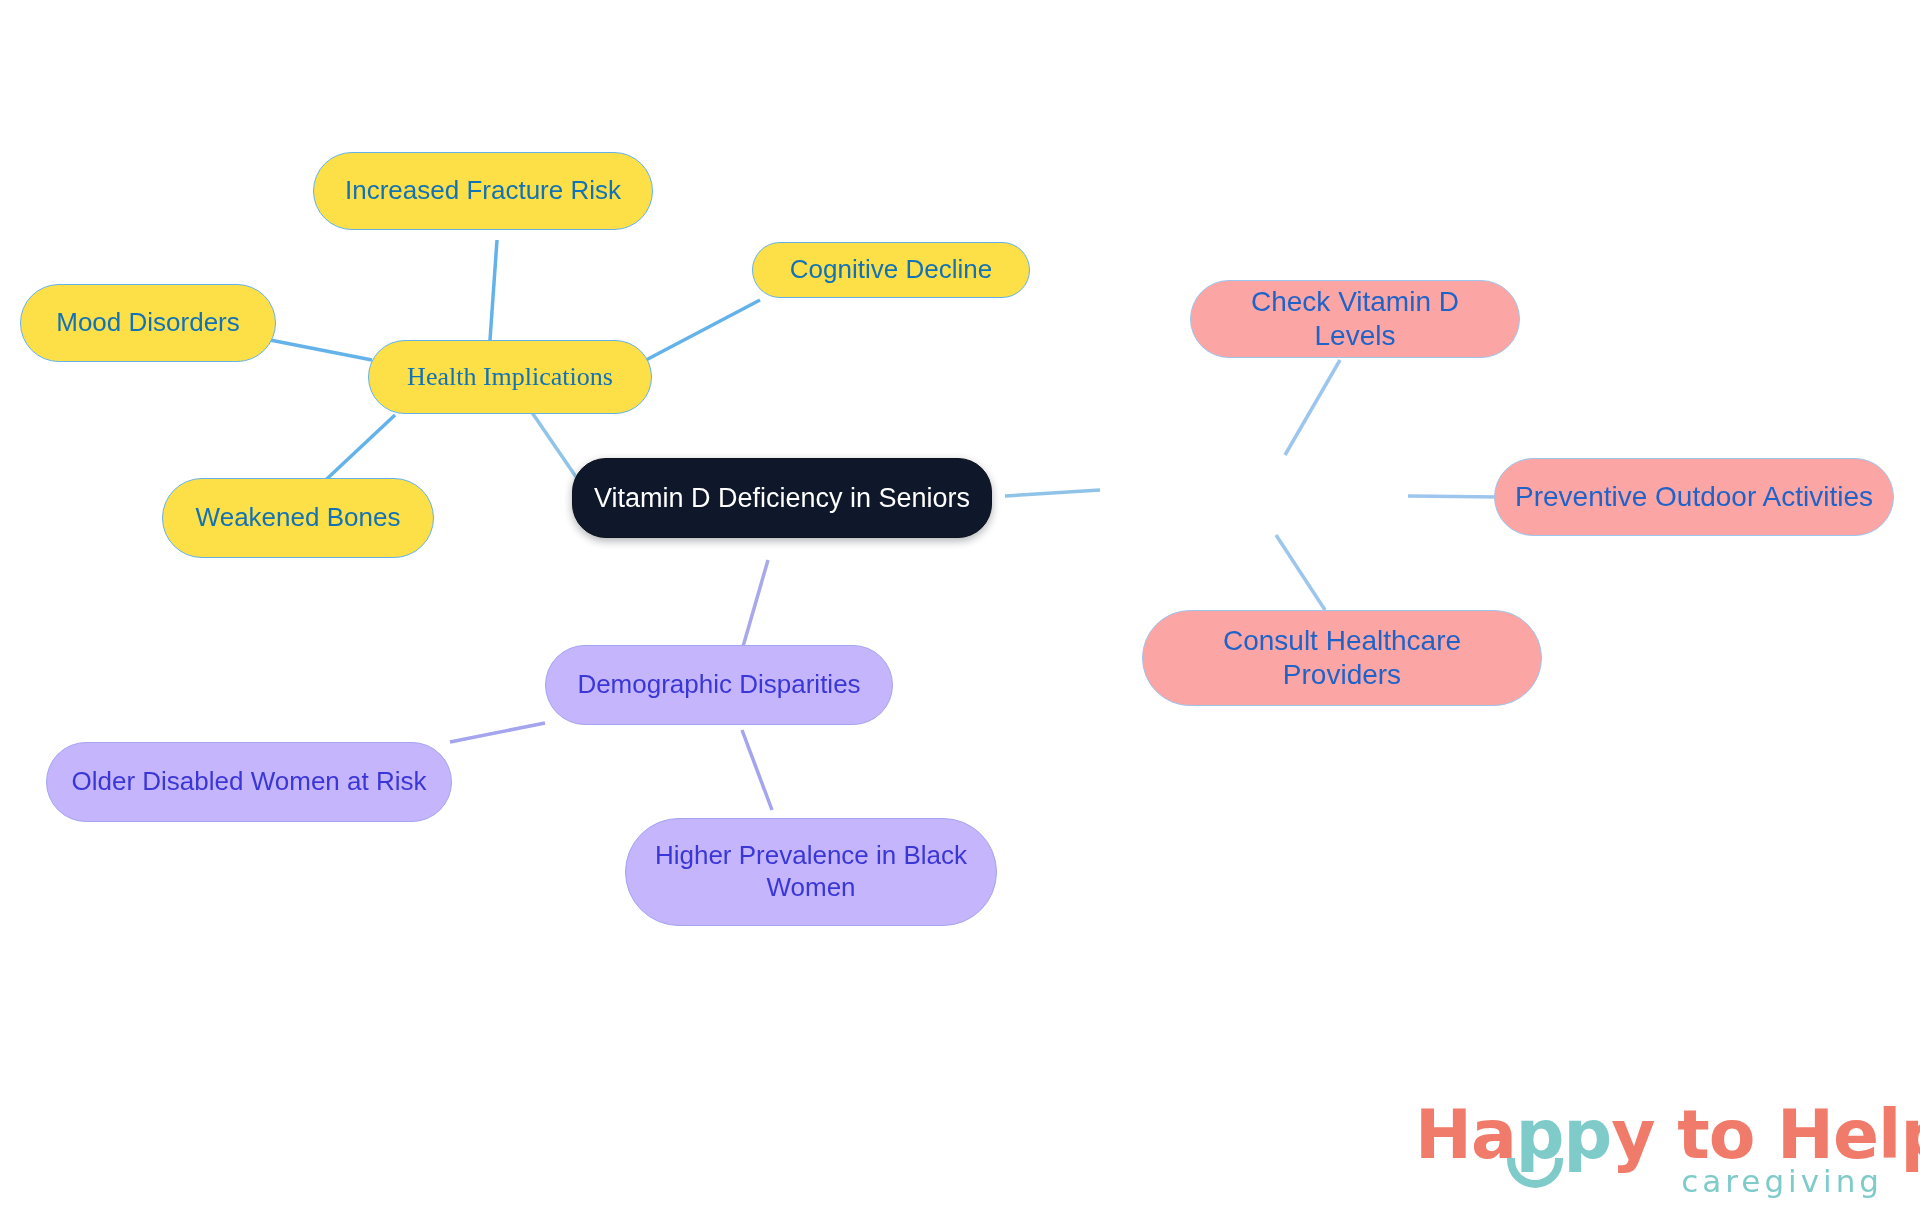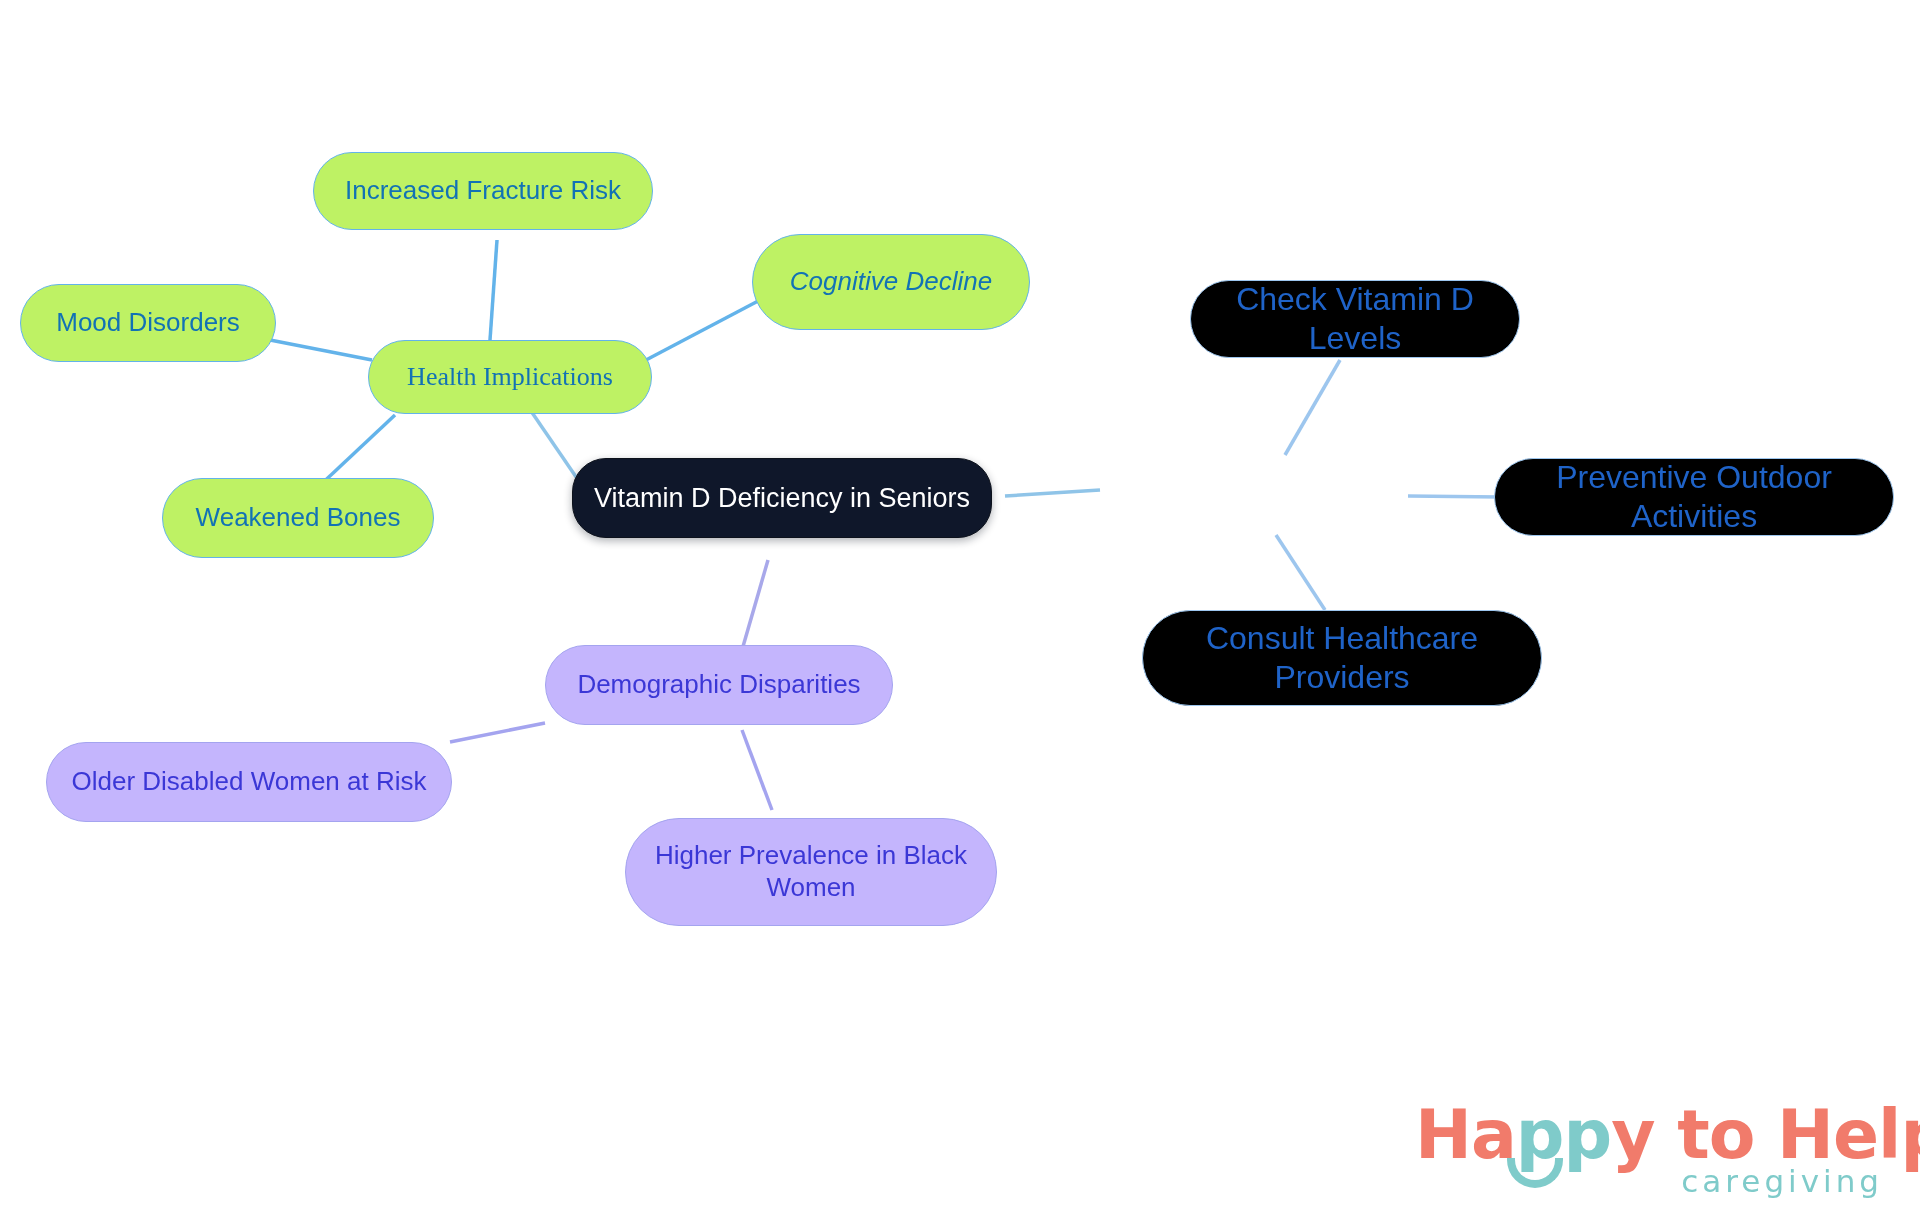--- a/index.html
+++ b/index.html
@@ -42,31 +42,31 @@
   .node.root {
     background: #0f172a;
     color: #ffffff;
     border: 1px solid #0d121c;
     font-size: 27px;
     border-radius: 34px;
     box-shadow: 0 3px 9px rgba(10,16,28,0.32);
   }
   
   .node.blue-mid {
-    background: #bef264;
+    background: #fde047;
     border: 1.6px solid #63b3ea;
     color: #1272b5;
     font-size: 26px;
   }
   
   .node.blue-light {
-    background: #000000;
+    background: #fca5a5;
     border: 1.6px solid #9dc6ee;
     color: #1f63c8;
-    font-size: 32px;
+    font-size: 28px;
   }
   
   .node.lavender {
     background: #c4b5fd;
     border: 1.6px solid #a4a4ef;
     color: #3b37d6;
     font-size: 26px;
   }
   
   #logo {
@@ -140,21 +140,21 @@
   </div>
 
   <div class="node blue-mid" style="left:368px; top:340px; width:284px; height:74px;font-family:Liberation Serif, serif;">
     <span>Health Implications</span>
   </div>
 
   <div class="node blue-mid" style="left:313px; top:152px; width:340px; height:78px;">
     <span>Increased Fracture Risk</span>
   </div>
 
-  <div class="node blue-mid" style="left:752px; top:234px; width:278px; height:96px;font-style:italic;">
+  <div class="node blue-mid" style="left:752px; top:242px; width:278px; height:56px;">
     <span>Cognitive Decline</span>
   </div>
 
   <div class="node blue-mid" style="left:20px; top:284px; width:256px; height:78px;">
     <span>Mood Disorders</span>
   </div>
 
   <div class="node blue-mid" style="left:162px; top:478px; width:272px; height:80px;">
     <span>Weakened Bones</span>
   </div>

